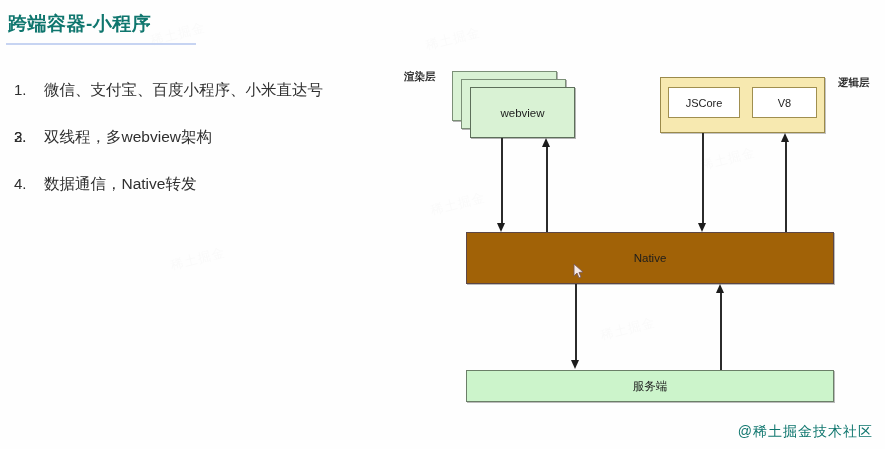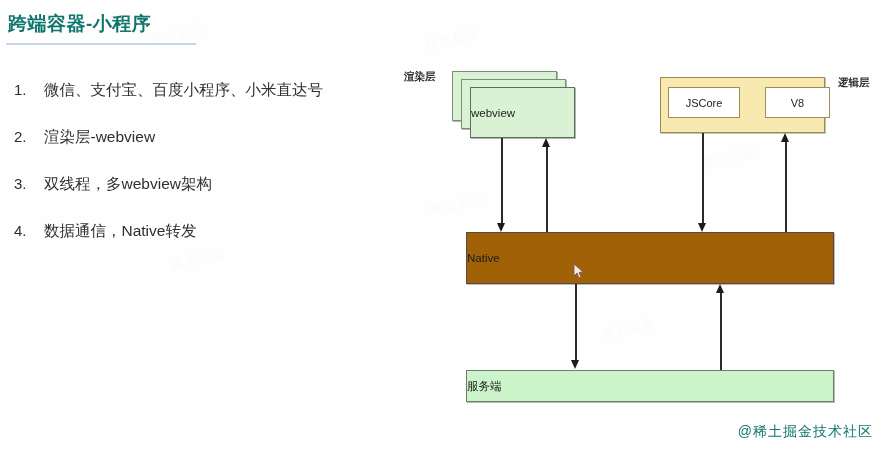--- a/index.html
+++ b/index.html
@@ -68,21 +68,21 @@
     left: 0;
     top: 0;
     width: 885px;
     height: 449px;
   }
   .box {
     position: absolute;
     box-sizing: border-box;
     display: flex;
     align-items: center;
-    justify-content: flex-start;
+    justify-content: center;
     font-size: 11px;
     color: #1d1d1d;
   }
   .layer-label {
     position: absolute;
     font-size: 10.5px;
     font-weight: bold;
     color: #2c2c2c;
     white-space: nowrap;
   }
@@ -126,21 +126,21 @@
     height: 31px;
     background: #ffffff;
     border: 1px solid #a08f4f;
     display: flex;
     align-items: center;
     justify-content: center;
     font-size: 11px;
     color: #1d1d1d;
   }
   .engine-jscore { left: 668px; width: 72px; }
-  .engine-v8 { left: 752px; width: 65px; margin-left: 13px; }
+  .engine-v8 { left: 752px; width: 65px; }
 
   
   .native-box {
     left: 466px; top: 232px;
     width: 368px; height: 52px;
     background: #a16207;
     border: 1px solid #5c4747;
     box-shadow: 1px 1px 0 rgba(90,90,90,0.4);
     font-size: 11.5px;
   }
@@ -214,21 +214,20 @@
   <div id="slide-title">跨端容器-小程序</div>
   <div id="title-rule"></div>
 
   <ul id="bullet-list">
     <li>
       <span class="num">1.</span>
       <span>微信、支付宝、百度小程序、小米直达号</span>
     </li>
     <li>
       <span class="num">2.</span>
-      <span>渲染层-webview</span>
     </li>
     <li>
       <span class="num">3.</span>
       <span>双线程，多webview架构</span>
     </li>
     <li>
       <span class="num">4.</span>
       <span>数据通信，Native转发</span>
     </li>
   </ul>

